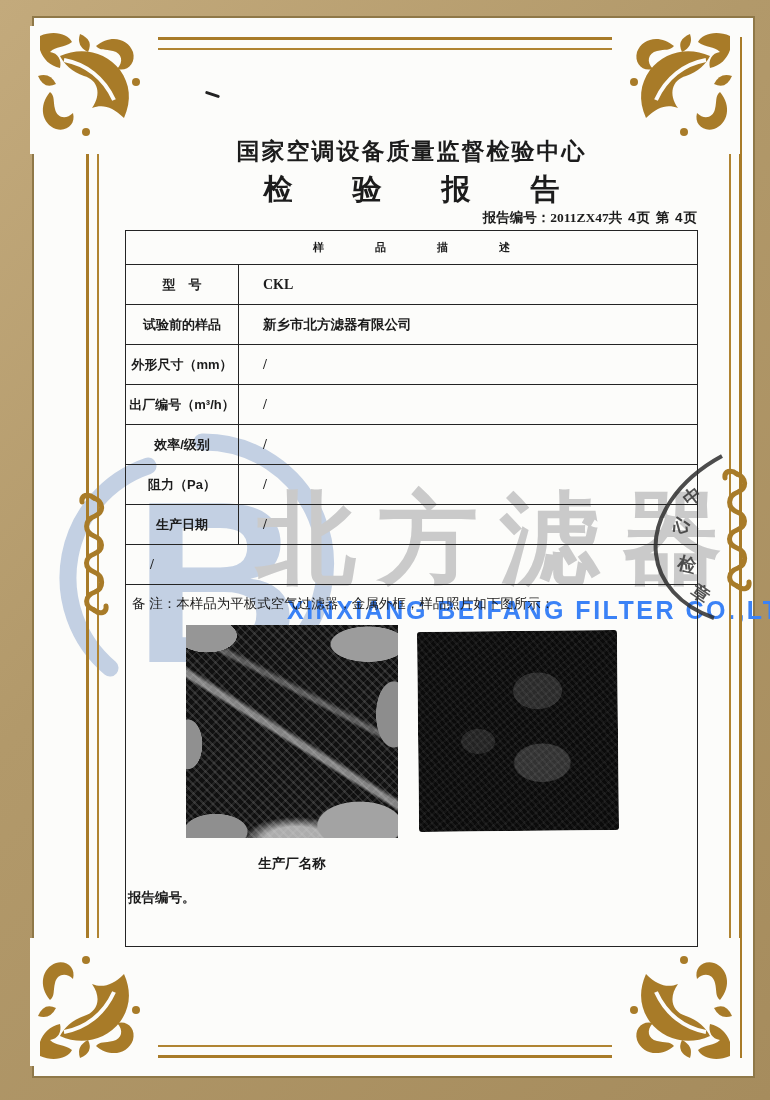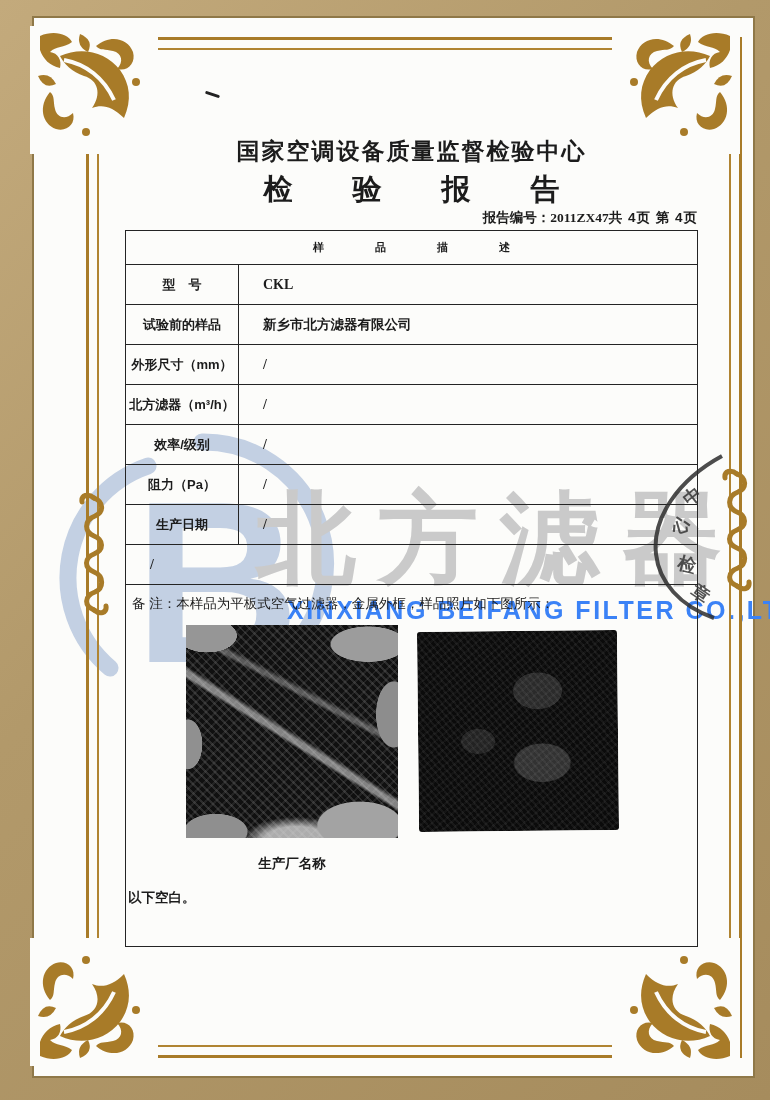--- a/index.html
+++ b/index.html
@@ -188,21 +188,21 @@
     </div>
     <div class="trow row-std">
       <div class="tlabel">试验前的样品</div>
       <div class="tval cn">新乡市北方滤器有限公司</div>
     </div>
     <div class="trow row-std">
       <div class="tlabel">外形尺寸（mm）</div>
       <div class="tval">/</div>
     </div>
     <div class="trow row-std">
-      <div class="tlabel">北方滤器（m³/h）</div>
+      <div class="tlabel">出厂编号（m³/h）</div>
       <div class="tval">/</div>
     </div>
     <div class="trow row-std">
       <div class="tlabel">效率/级别</div>
       <div class="tval">/</div>
     </div>
     <div class="trow row-std">
       <div class="tlabel">阻力（Pa）</div>
       <div class="tval">/</div>
     </div>
@@ -213,21 +213,21 @@
     <div class="trow row-std">
       <div class="tval">/</div>
     </div>
     <div class="remark">
       <div class="remark-text">
         <span>备 注：</span><span>本样品为平板式空气过滤器，金属外框，样品照片如下图所示：</span>
       </div>
       <div class="photo photo1"></div>
       <div class="photo photo2"></div>
       <div class="caption cap1">生产厂名称</div>
-      <div class="blanknote">以下空白。</div>
+      <div class="blanknote">报告编号。</div>
     </div>
   </div>
 
   <div class="stamp">
     <svg viewBox="0 0 100 170">
       <path d="M82 4 C38 28 12 66 16 102 C19 130 40 154 74 166" stroke="#2e2e2e" stroke-width="4" fill="none"></path>
       <g fill="#353535" font-size="18" font-weight="bold" font-family="Liberation Sans, DejaVu Sans, sans-serif">
         <text x="44" y="52" transform="rotate(-38 50 46)">中</text>
         <text x="32" y="80" transform="rotate(-16 38 74)">心</text>
         <text x="38" y="118" transform="rotate(14 44 112)">检</text>

